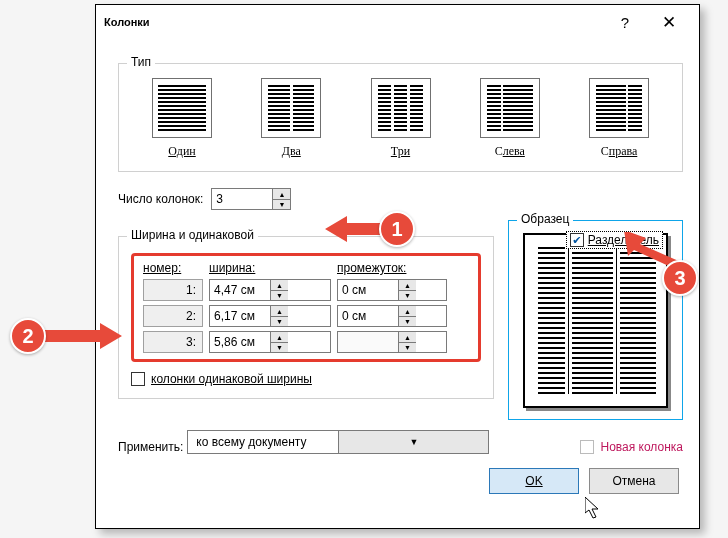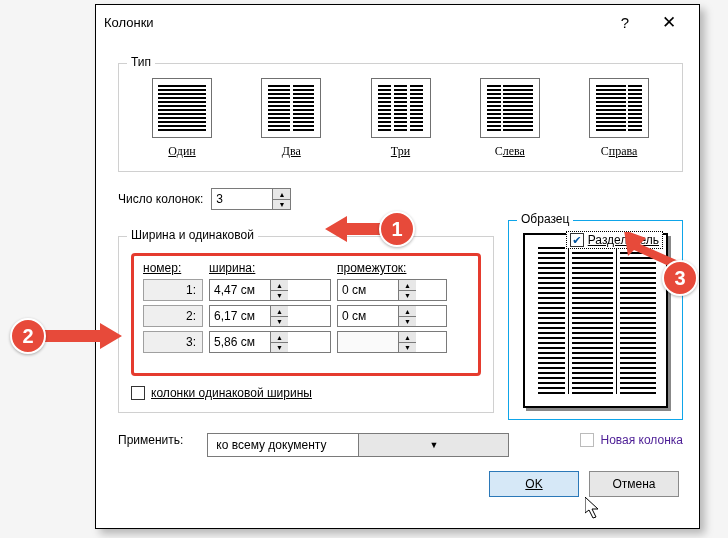--- a/index.html
+++ b/index.html
@@ -23,21 +23,21 @@
     border: 1px solid #000;
     box-shadow: 5px 5px 8px rgba(0,0,0,.25);
   }
   .titlebar {
     height: 34px;
     display: flex;
     align-items: center;
     padding: 0 8px;
     background: #fff;
   }
-  .titlebar .title { font-size: 13px; }
+  .titlebar .title { font-size: 11px; font-weight: bold; }
   .titlebar .spacer { flex: 1; }
   .titlebar .help, .titlebar .close {
     width: 44px; height: 34px;
     display: flex; align-items: center; justify-content: center;
     font-size: 15px;
   }
   .titlebar .close { font-size: 17px; }
   .body {
     padding: 8px 16px 14px 22px;
   }
@@ -109,21 +109,21 @@
     font-size: 7px; line-height: 1;
   }
   .spin:last-child { border-top: 1px solid #7a7a7a; }
   .wp-area { display: flex; gap: 14px; align-items: flex-start; }
   .wp-left { flex: 1; }
   .wp-right { width: 175px; }
   .group.wp { padding-top: 16px; }
   .redbox {
     border: 3px solid #e53b2e;
     border-radius: 4px;
-    padding: 5px 9px 20px 9px;
+    padding: 5px 9px 6px 9px;
   }
   .tbl-head, .tbl-row {
     display: grid;
     grid-template-columns: 60px 122px 110px;
     gap: 6px;
     align-items: center;
   }
   .tbl-head { font-weight: normal; margin-bottom: 4px; }
   .tbl-head span { text-decoration: underline; }
   .tbl-row { margin-top: 4px; }
@@ -163,33 +163,33 @@
   .page .pcol {
     flex: 1;
     background: repeating-linear-gradient(to bottom,#000 0 2px,#fff 2px 5px);
     border-right: 1.5px solid #000;
     padding: 0 3px;
     background-clip: content-box;
   }
   .page .pcol:first-child { flex: 0 0 34px; }
   .page .pcol:nth-child(2) { flex: 0 0 48px; }
   .page .pcol:last-child { flex: 0 0 42px; border-right: 0; }
-  .apply-row { display: flex; align-items: flex-start; gap: 24px; margin-top: 10px; }
+  .apply-row { display: flex; align-items: flex-end; gap: 4px; margin-top: 10px; }
   .select {
     display: inline-flex; align-items: center;
     border: 1px solid #7a7a7a; height: 24px;
     background: #fff;
   }
   .select span { padding: 0 8px; min-width: 150px; }
   .select .dd {
     width: 22px; height: 100%; border-left: 1px solid #7a7a7a;
     background: #e7e7e7;
     display:flex;align-items:center;justify-content:center;font-size:9px;
   }
-  .newcol { margin-left: auto; color: #4c1d95; display: flex; gap: 6px; align-items: center; }
+  .newcol { margin-left: auto; color: #be185d; display: flex; gap: 6px; align-items: center; }
   .newcol .chkbox { border-color: #bbb; }
   .btnrow {
     display: flex; justify-content: flex-end; gap: 10px;
     margin-top: 14px;
     padding-right: 4px;
   }
   .btn {
     min-width: 90px; height: 26px;
     border: 1px solid #8a8a8a;
     background: #e7e7e7;

